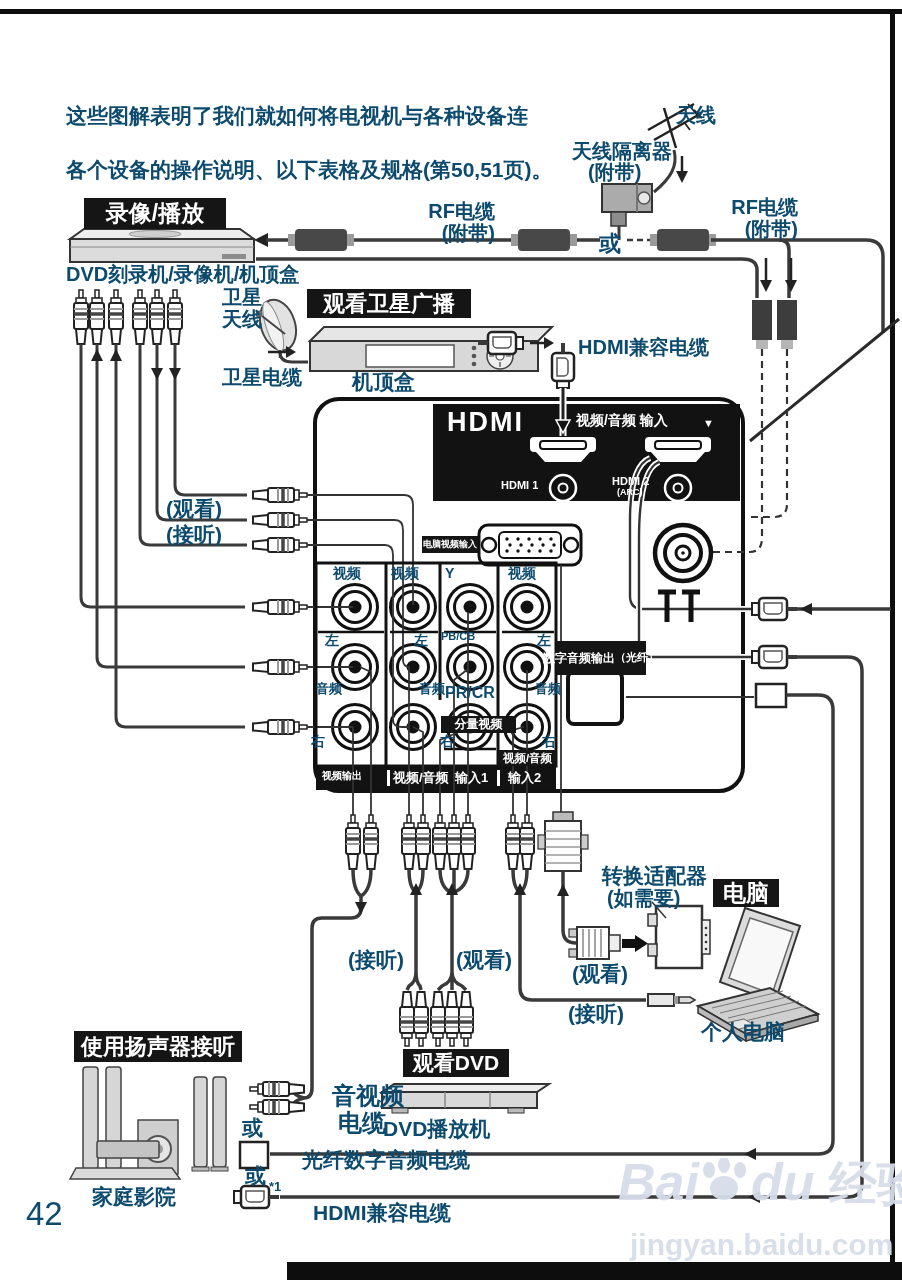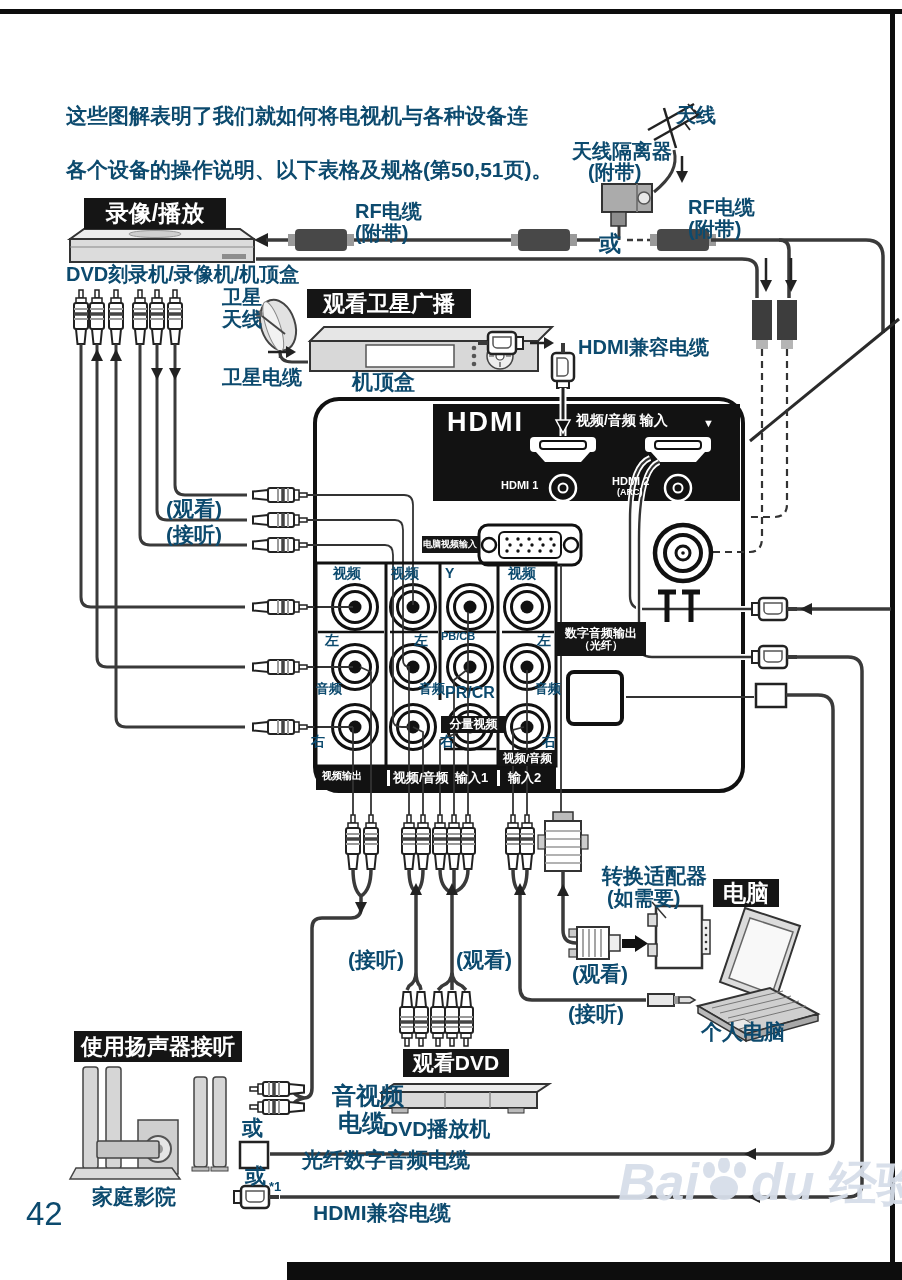--- a/index.html
+++ b/index.html
@@ -1,19 +1,19 @@
 <!DOCTYPE html>
 <html><head>
 <meta charset="utf-8">
 <style>
   html,body{margin:0;padding:0;background:#fff}
   #page{position:relative;width:902px;height:1280px;background:#fff;overflow:hidden;
         font-family:"Liberation Sans",sans-serif;color:#141414}
   .lb{position:absolute;z-index:3;color:#0c4a6e;font-weight:bold;white-space:nowrap;line-height:1.12}
-  .ctr{text-align:left}
+  .ctr{text-align:right}
   .blk{position:absolute;z-index:3;background:#151515;color:#fff;font-weight:bold;
        display:flex;align-items:center;justify-content:center;white-space:nowrap;line-height:1.05}
   .wht{position:absolute;z-index:3;color:#fff;font-weight:bold;white-space:nowrap;line-height:1.05}
   .jack{position:absolute;z-index:1;width:48px;height:48px;box-sizing:border-box;background:#fff;
         border:3px solid #111;border-radius:50%}
   .jack i{position:absolute;inset:4px;border:3px solid #111;border-radius:50%}
   .jack b{position:absolute;width:13px;height:13px;left:50%;top:50%;transform:translate(-50%,-50%);
         background:#111;border-radius:50%}
   .panel{position:absolute;left:313px;top:397px;width:432px;height:396px;box-sizing:border-box;
         border:4px solid #111;border-radius:26px;z-index:1;background:#fff}
@@ -134,26 +134,26 @@
     </div>
   <div class="jack" style="left:446px;top:703px">
       <i></i>
       <b></b>
     </div>
   <div class="jack" style="left:503px;top:703px">
       <i></i>
       <b></b>
     </div>
 
-  <div class="blk" style="left:556px;top:622px;width:90px;height:34px;font-size:12px;flex-direction:column">
+  <div class="blk" style="left:556px;top:641px;width:90px;height:34px;font-size:12px;flex-direction:row">
     <span>数字音频输出</span>
     <span style="font-size:11px">（光纤）</span>
   </div>
   <div class="optport"></div>
-  <div class="blk" style="left:441px;top:716px;width:65px;height:17px;font-size:12px">分量视频</div>
+  <div class="blk" style="left:441px;top:716px;width:75px;height:17px;font-size:12px">分量视频</div>
   <div class="blk" style="left:498px;top:750px;width:59px;height:16px;font-size:11.5px">视频/音频</div>
   <div class="bar"></div>
   <div class="wht" style="left:322px;top:771px;font-size:10px">视频输出</div>
   <div class="barsep" style="left:387px;top:770px"></div>
   <div class="wht" style="left:393px;top:771px;font-size:13px">视频/音频</div>
   <div class="wht" style="left:455px;top:771px;font-size:13px">输入1</div>
   <div class="barsep" style="left:497px;top:770px"></div>
   <div class="wht" style="left:508px;top:771px;font-size:13px">输入2</div>
 
   <div class="lb" style="left:348px;top:948px;font-size:21px">(接听)</div>
@@ -186,20 +186,21 @@
     <span>Bai</span><svg width="52" height="46" viewBox="0 0 52 46" style="vertical-align:-4px">
         <g fill="rgba(214,221,233,0.95)">
           <ellipse cx="10" cy="12" rx="6" ry="8"></ellipse>
           <ellipse cx="25" cy="7" rx="6" ry="8"></ellipse>
           <ellipse cx="41" cy="12" rx="6" ry="8"></ellipse>
           <ellipse cx="25" cy="30" rx="14" ry="12"></ellipse>
         </g>
       </svg><span>du</span>
     <span style="font-style:normal;font-size:48px">经验</span>
   </div>
+  <div class="wm" style="left:630px;top:1228px;font-size:30px">jingyan.baidu.com</div>
 
   <svg id="wires" width="902" height="1280" viewBox="0 0 902 1280">
     <defs>
       <g id="rcaV">
         <rect x="-2" y="0" width="4" height="8" fill="#fff" stroke="#222" stroke-width="1.5"></rect>
         <rect x="-5" y="8" width="10" height="5" fill="#fff" stroke="#222" stroke-width="1.5"></rect>
         <rect x="-7" y="13" width="14" height="26" rx="2" fill="#fff" stroke="#222" stroke-width="2"></rect>
         <line x1="-7" y1="19" x2="7" y2="19" stroke="#999" stroke-width="2"></line>
         <line x1="-7" y1="24" x2="7" y2="24" stroke="#444" stroke-width="3.5"></line>
         <line x1="-7" y1="29" x2="7" y2="29" stroke="#999" stroke-width="2"></line>

